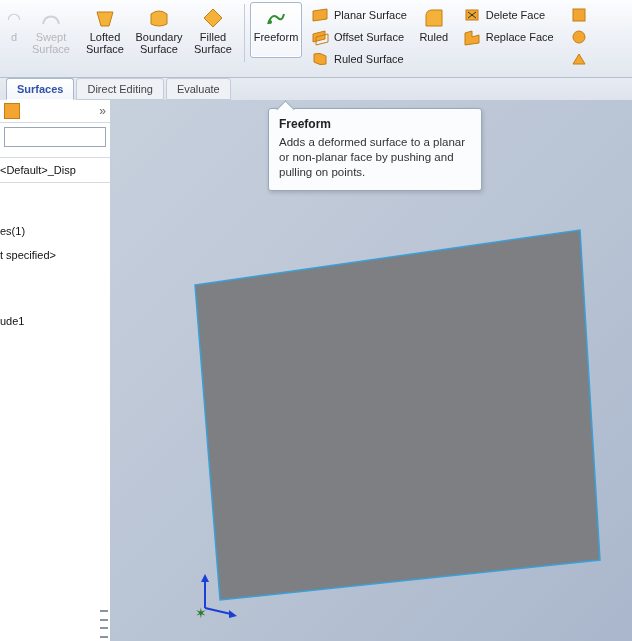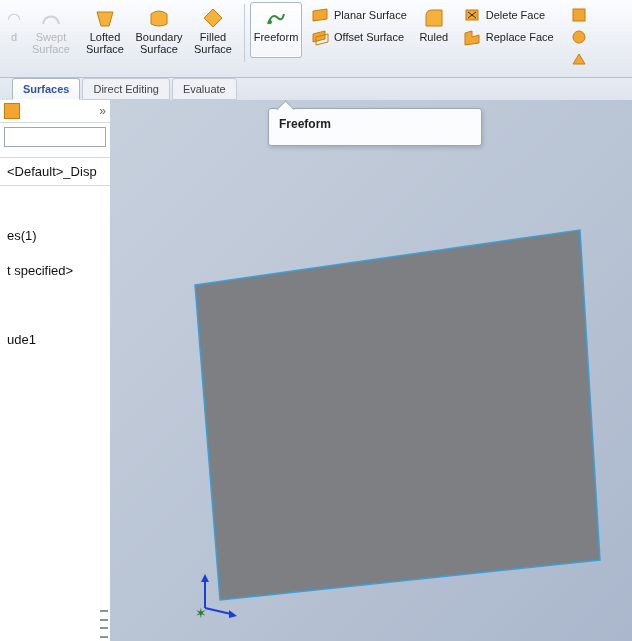--- a/index.html
+++ b/index.html
@@ -17,30 +17,30 @@
   .rbtn .lbl{font-size:11px;text-align:center;line-height:12px;margin-top:1px;color:#222;}
   .rbtn.disabled .lbl{color:#888;}
   .sep{width:1px;height:58px;background:#c4ccd8;margin:2px 4px 0;}
   
   .stackcol{display:flex;flex-direction:column;justify-content:flex-start;margin:2px 2px 0 4px;}
   .srow{display:flex;align-items:center;height:22px;padding:0 4px;cursor:pointer;border-radius:2px;text-align:center;}
   .srow .sico{width:18px;height:18px;display:flex;align-items:center;justify-content:center;margin-right:5px;}
   .srow .slbl{font-size:11px;color:#222;}
   
   .tabs{position:absolute;left:0;top:78px;right:0;height:22px;
-    background:linear-gradient(#e7ebf2,#dfe4ec);border-bottom:1px solid #b6bfcc;display:flex;align-items:flex-end;padding-left:12px;}
+    background:linear-gradient(#e7ebf2,#dfe4ec);border-bottom:1px solid #b6bfcc;display:flex;align-items:flex-end;padding-left:6px;}
   .tab{height:20px;padding:0 10px;display:flex;align-items:center;font-size:11px;color:#222;
     border:1px solid transparent;border-bottom:none;margin-right:2px;cursor:pointer;border-radius:3px 3px 0 0;}
   .tab.active{background:linear-gradient(#fff,#f3f6fb);border:1px solid #a9b7cf;border-bottom:1px solid #fff;font-weight:bold;color:#3252a8;}
   .tab.inactive{background:#eef1f6;border:1px solid #c4ccd8;color:#444;align-items:center;}
   
   .side{position:absolute;left:0;top:100px;width:110px;bottom:0;background:#fff;border-right:1px solid #b6bfcc;overflow:hidden;}
   .side .toolbar{height:22px;border-bottom:1px solid #d4d9e2;display:flex;align-items:center;padding:0 4px;gap:4px;}
   .chev{margin-left:auto;font-size:12px;color:#666;}
-  .treeitem{padding:6px 6px 6px 7px;font-size:13px;color:#111;white-space:nowrap;overflow:hidden;text-overflow:clip;}
+  .treeitem{padding:6px 6px 6px 0;font-size:11px;color:#111;white-space:nowrap;overflow:hidden;text-overflow:clip;}
   .treeitem+.treeitem{margin-top:28px;}
   .ti3{margin-top:42px !important;}
   .side .filter{height:18px;margin:4px 4px 0 4px;border:1px solid #9aa6ba;background:#fff;}
   
   .view{position:absolute;left:110px;top:100px;right:0;bottom:0;
     background:linear-gradient(135deg,#c7d0dd 0%,#b7c2d3 60%,#aab7cc 100%);}
   .view svg{position:absolute;inset:0;}
   
   .tooltip{position:absolute;left:268px;top:108px;width:192px;background:#fbfcfe;border:1px solid #9aa6ba;
     border-radius:3px;padding:8px 10px 10px 10px;box-shadow:1px 2px 4px rgba(0,0,0,.15);}
@@ -121,20 +121,28 @@
     </div>
     <div class="srow">
       <span class="sico">
           <svg width="18" height="18">
             <path d="M2 6 L14 3 L14 11 L2 14 Z" fill="#f2a531" stroke="#c37f12"></path>
             <path d="M5 9 L17 6 L17 14 L5 17 Z" fill="none" stroke="#c37f12"></path>
           </svg>
         </span>
       <span class="slbl">Offset Surface</span>
     </div>
+    <div class="srow">
+      <span class="sico">
+          <svg width="18" height="18">
+            <path d="M3 4 Q9 2 15 6 L15 14 Q9 16 3 12 Z" fill="#f2a531" stroke="#c37f12"></path>
+          </svg>
+        </span>
+      <span class="slbl">Ruled Surface</span>
+    </div>
   </div>
 
   <div class="rbtn" style="width:40px;">
     <div class="ico">
       <svg width="24" height="24">
           <path d="M4 20 L4 10 Q4 4 10 4 L20 4 L20 20 Z" fill="#f4b23a" stroke="#c37f12"></path>
         </svg>
     </div>
     <div class="lbl">Ruled</div>
   </div>
@@ -198,21 +206,21 @@
 </div>
 
 <div class="side">
   <div class="toolbar">
     <span style="width:14px;height:14px;background:#f2a531;border:1px solid #c37f12;display:inline-block;"></span>
     <span class="chev">»</span>
   </div>
   <div class="filter"></div>
   <div class="treeitem" style="margin-top:10px;border-top:1px solid #d4d9e2;border-bottom:1px solid #d4d9e2;">&lt;Default&gt;_Disp</div>
   <div class="treeitem" style="margin-top:36px;">es(1)</div>
-  <div class="treeitem" style="margin-top:8px;">t specified&gt;</div>
+  <div class="treeitem" style="margin-top:0;">t specified&gt;</div>
   <div class="treeitem ti3" style="margin-top:62px;">ude1</div>
 </div>
 
 <div class="view">
   <svg viewBox="0 0 522 541">
 
     <polygon points="85,185 470,130 490,460 110,500" fill="#7d7f82" stroke="#3aa0d8" stroke-width="1.5"></polygon>
 
     <g transform="translate(95,508)">
       <line x1="0" y1="0" x2="0" y2="-28" stroke="#1a3fd6" stroke-width="2"></line>
@@ -220,20 +228,21 @@
       <line x1="0" y1="0" x2="26" y2="6" stroke="#1a3fd6" stroke-width="2"></line>
       <polygon points="32,8 24,2 24,10" fill="#1a3fd6"></polygon>
       <text x="-10" y="10" font-size="14" fill="#2c7a2c">✶</text>
     </g>
   </svg>
 </div>
 
 <div class="tooltip">
   <div class="beak"></div>
   <div class="tt-title">Freeform</div>
+  <div class="tt-body">Adds a deformed surface to a planar or non-planar face by pushing and pulling on points.</div>
 </div>
 
 <div class="draghandle">
   <span></span>
     <span></span>
     <span></span>
     <span></span>
 </div>
 
 </body></html>

